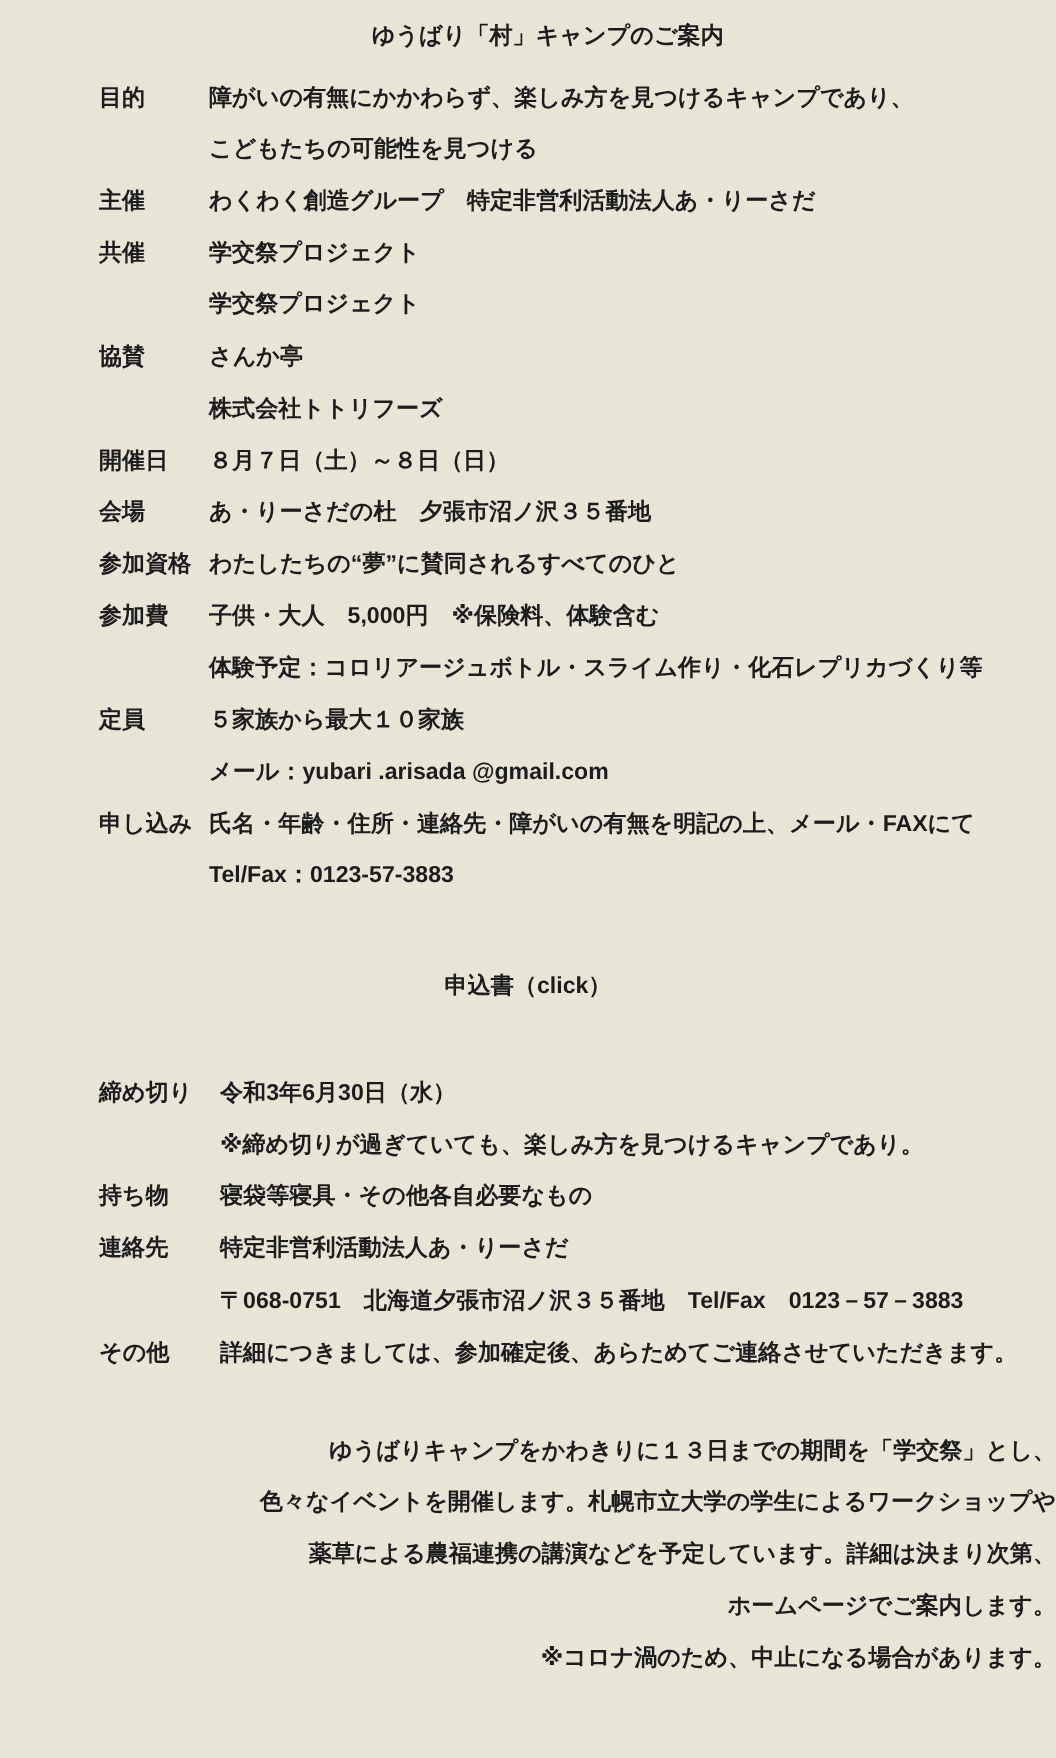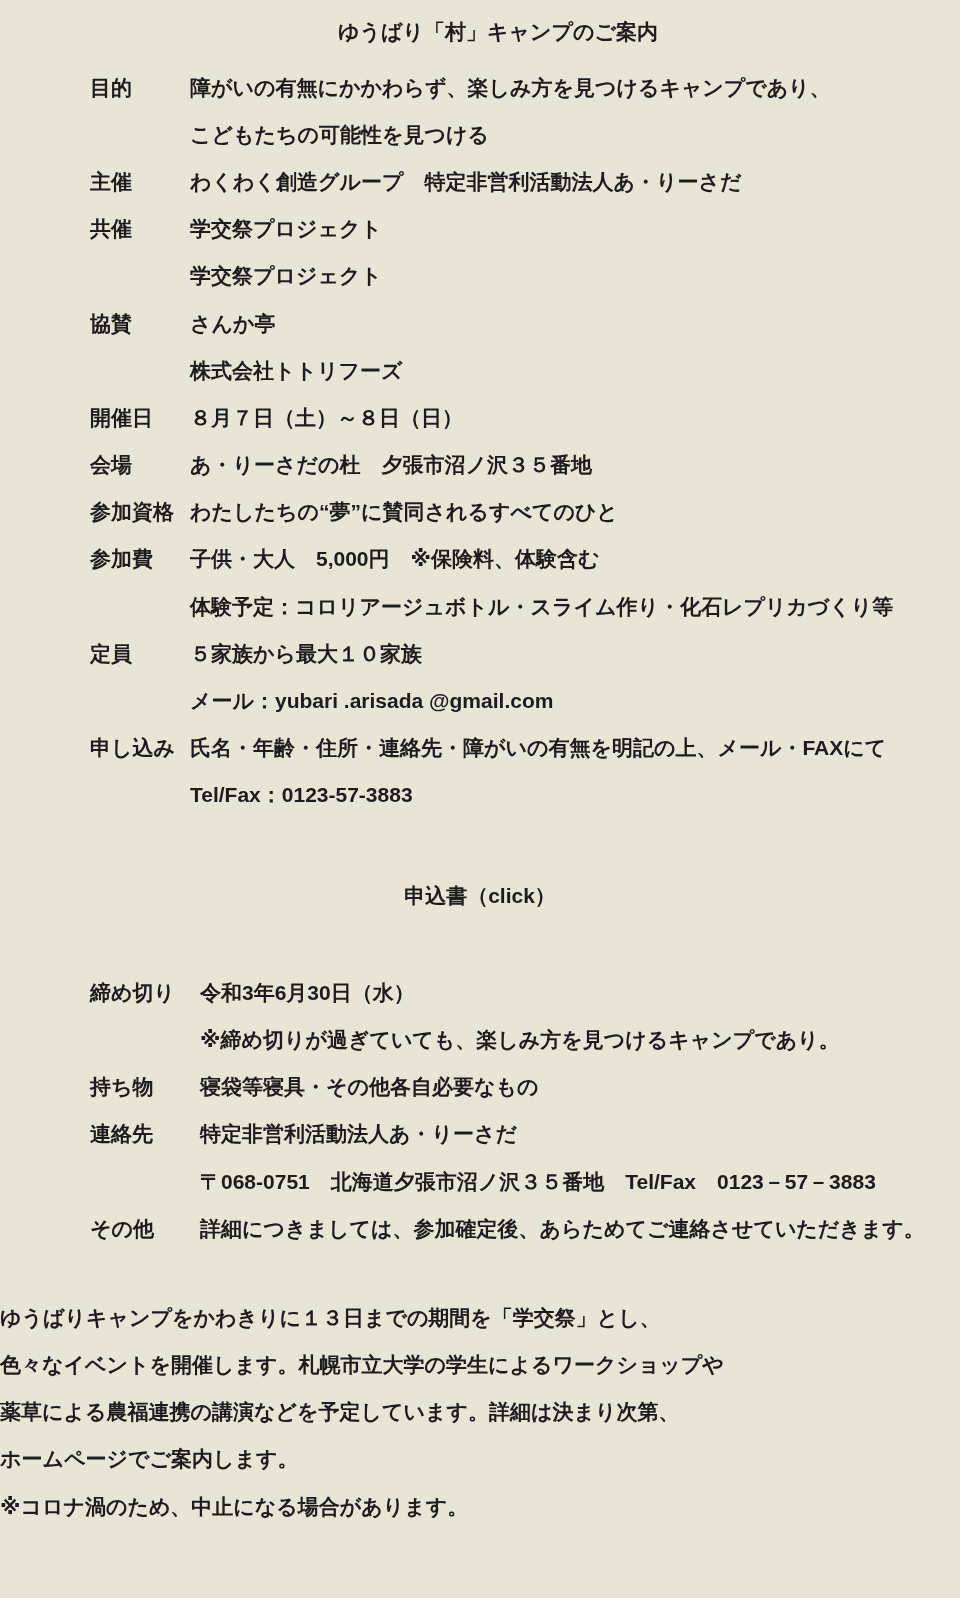--- a/index.html
+++ b/index.html
@@ -50,20 +50,21 @@
     cursor: pointer;
   }
   .spacer-a { height: 53px; }
   .spacer-b { height: 50px; }
   .spacer-c { height: 42px; }
   .para-line {
     height: 47.2px;
     display: flex;
     align-items: center;
     white-space: pre;
+    justify-content: flex-end;
   }
 </style>
 </head>
 <body>
 
 <div>
 
   <div class="title-row">
     <span>ゆうばり「村」キャンプのご案内</span>
   </div>

